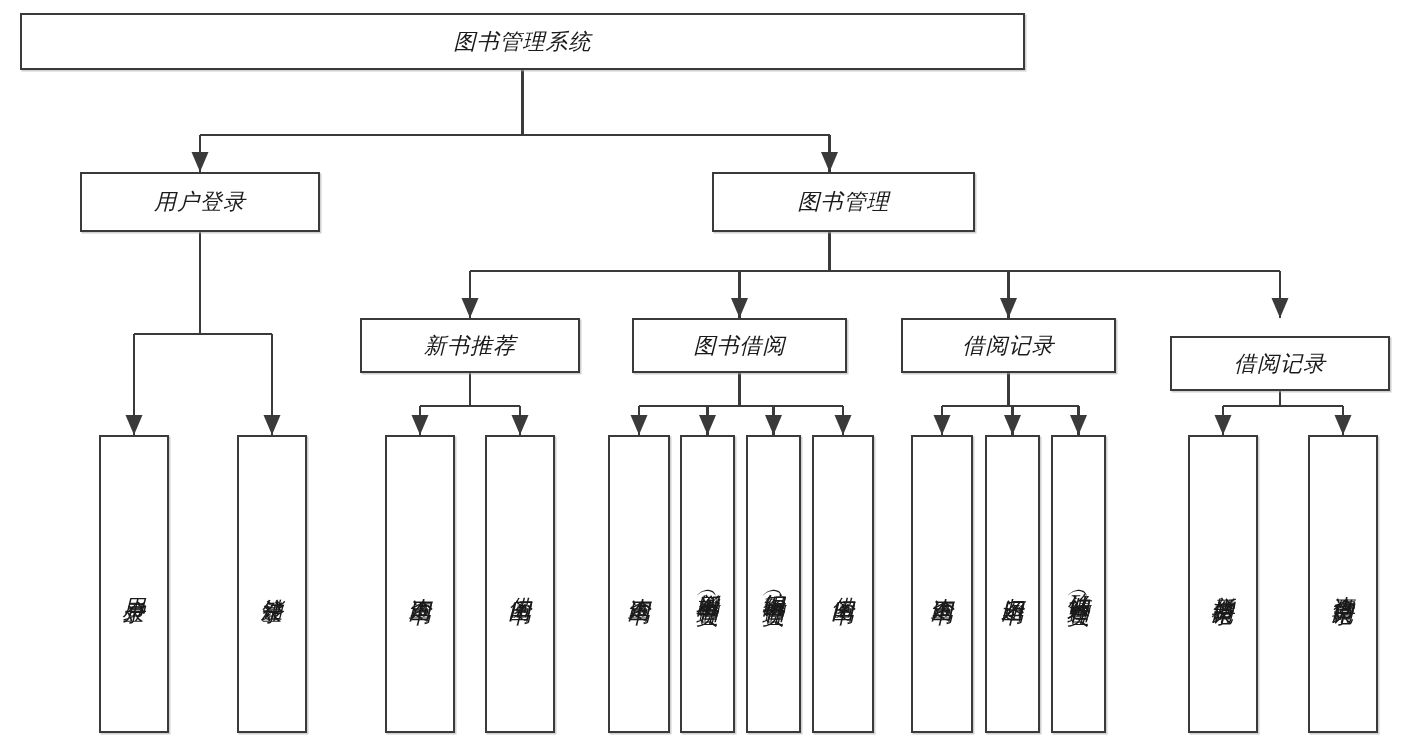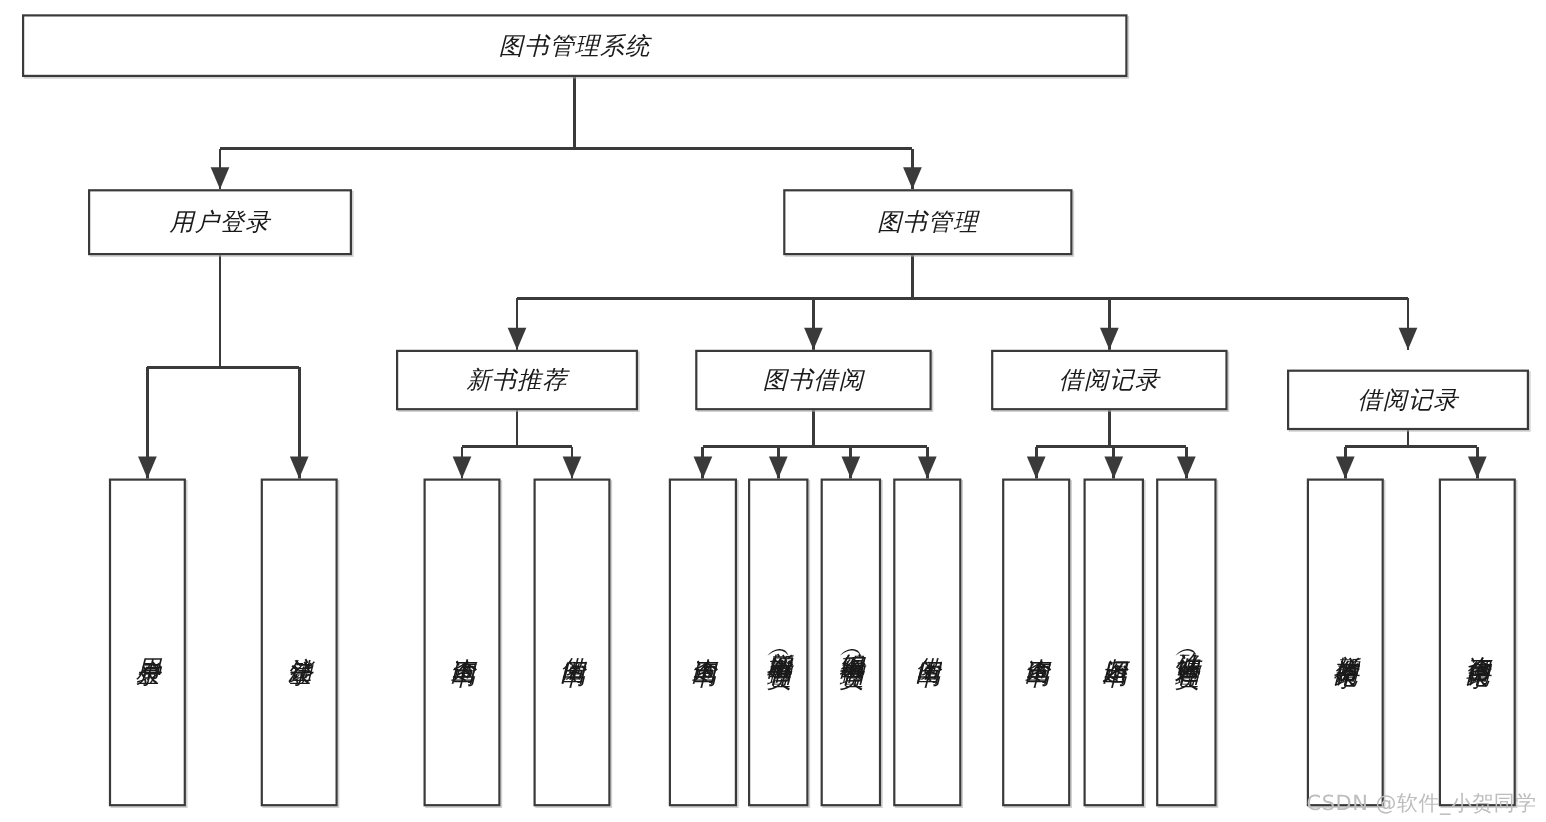--- a/index.html
+++ b/index.html
@@ -176,14 +176,13 @@
       <div class="node v" style="left: 1051px; top: 435px; width: 55px; height: 298px;">
         <span class="lbl">确认归还（管理员）</span>
       </div>
       <div class="node v" style="left: 1188px; top: 435px; width: 70px; height: 298px;">
         <span class="lbl">新增借阅记录</span>
       </div>
       <div class="node v" style="left: 1308px; top: 435px; width: 70px; height: 298px;">
         <span class="lbl">查询借阅记录</span>
       </div>
     </div>
-  <div class="watermark">CSDN @软件_小贺同学</div>
 </div>
 
 </body></html>

